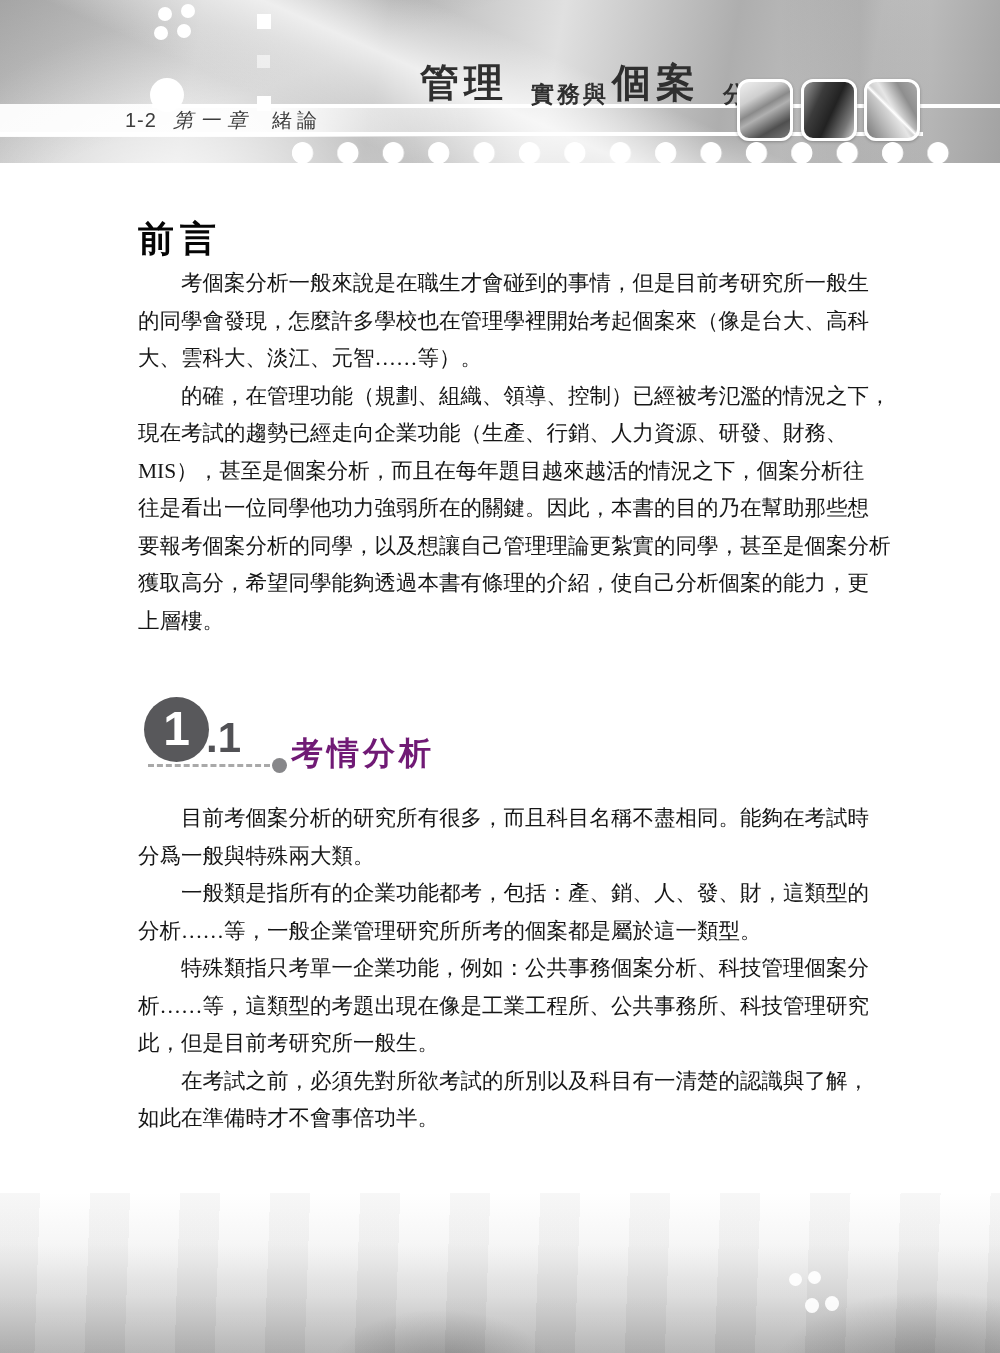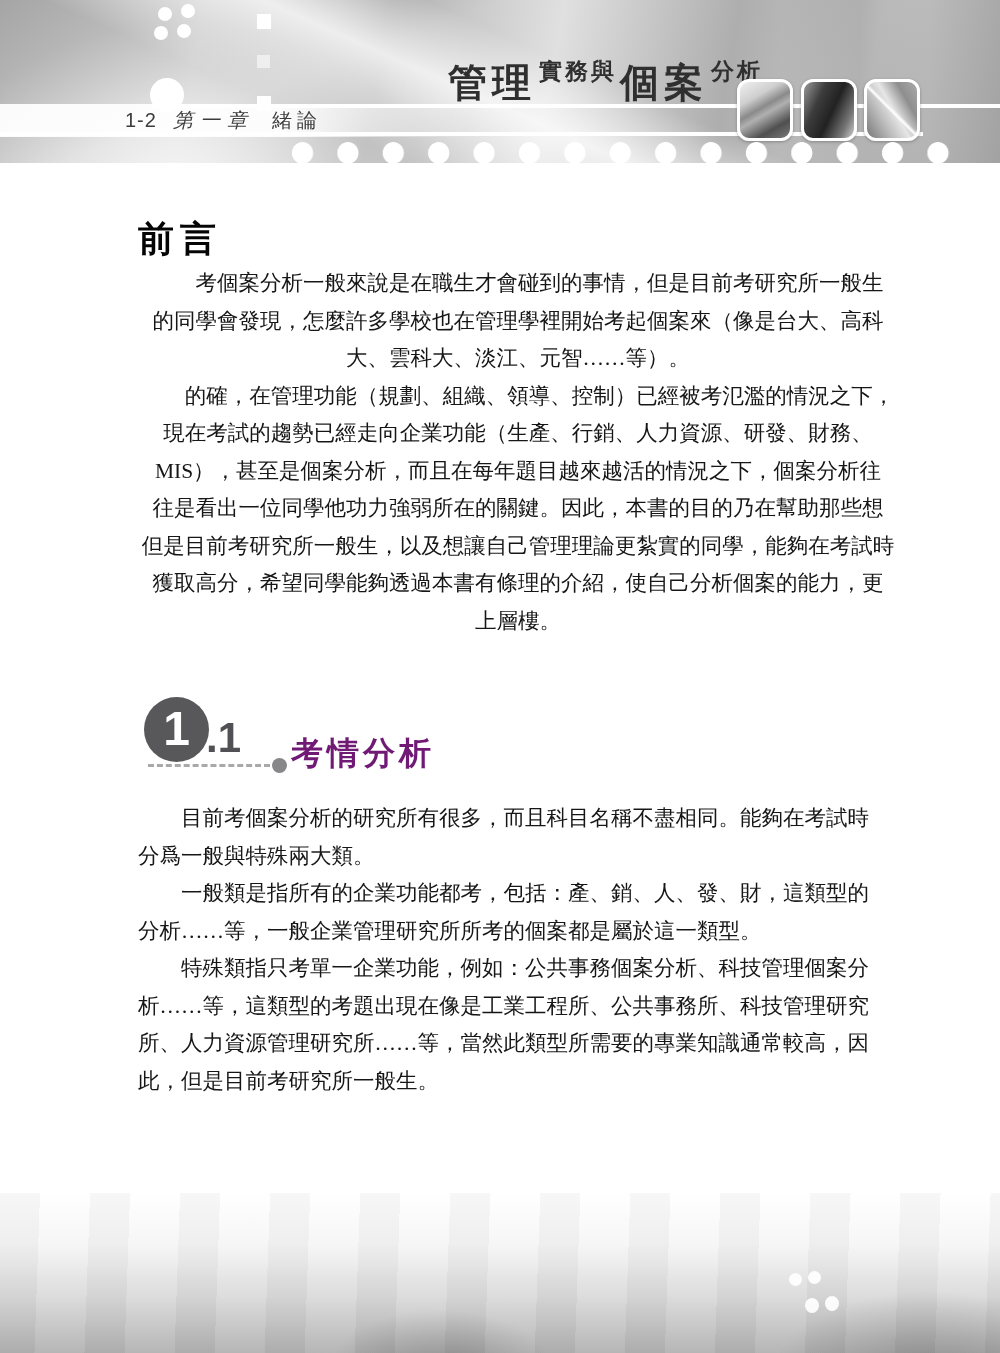--- a/index.html
+++ b/index.html
@@ -30,46 +30,46 @@
   .hline2{position:absolute;left:0;top:132px;width:923px;height:4px;background:#fff;}
   .chapter-strip{
     position:absolute;left:101px;top:107px;height:26px;line-height:26px;
     font-family:"Liberation Sans","DejaVu Sans",sans-serif;color:#3c3c3c;font-size:20px;
     white-space:nowrap;
   }
   .chapter-strip .pg{margin-right:16px;letter-spacing:1px;margin-left:24px;}
   .chapter-strip .ch{margin-right:18px;letter-spacing:7px;font-style:italic;}
   .chapter-strip .ct{letter-spacing:5px;}
   .book-title{
-    position:absolute;left:448px;top:56px;display:flex;align-items:flex-start;
+    position:absolute;left:420px;top:56px;display:flex;align-items:flex-end;
     color:#2f2f2f;white-space:nowrap;
   }
   .book-title .big{font-size:39px;letter-spacing:5px;font-weight:600;}
-  .book-title .small{font-size:23px;letter-spacing:3px;font-weight:600;padding:0 3px;}
+  .book-title .small{font-size:23px;letter-spacing:3px;font-weight:600;padding:0 3px;margin-left:20px;}
   .photo{position:absolute;top:79px;width:50px;height:56px;border:3px solid #fff;border-radius:12px;
          box-shadow:0 1px 3px rgba(60,60,60,0.4);}
   .photo1{left:737px;background:
       linear-gradient(150deg,#f0f0f0 0%,#cfcfcf 28%,#8a8a8a 45%,#b0b0b0 55%,#4f4f4f 78%,#7a7a7a 100%);}
   .photo2{left:801px;background:
       linear-gradient(115deg,#9a9a9a 0%,#3c3c3c 30%,#222222 55%,#777777 82%,#cfcfcf 100%);}
   .photo3{left:864px;background:
       linear-gradient(45deg, rgba(0,0,0,0) 46%, #ffffff 49%, rgba(0,0,0,0) 53%),
       linear-gradient(60deg,#777777 0%,#b9b9b9 30%,#e6e6e6 52%,#8e8e8e 75%,#aaaaaa 100%);}
   .teeth{
     position:absolute;left:292px;top:142px;width:666px;height:21.5px;
     background-image:radial-gradient(circle at 10.5px 10.7px, #fff 10.2px, rgba(255,255,255,0) 11px);
     background-size:45.4px 21.5px;background-repeat:repeat-x;
   }
   
   .preface-heading{
     position:absolute;left:138px;top:194px;font-size:36px;font-weight:bold;
     letter-spacing:6px;color:#050505;line-height:42px;
   }
   .textblock{position:absolute;left:138px;width:760px;}
-  .tb1{top:265px;text-align:center;}
+  .tb1{top:265px;}
   .tb2{top:800px;}
   .para{margin:0;padding:0;}
   .line{height:37.5px;line-height:37.5px;font-size:21.5px;white-space:nowrap;color:#161616;}
   .line.indent{padding-left:43px;}
   
   .sec-badge{position:absolute;left:0;top:0;width:1000px;height:0;}
   .sec-circle{
     position:absolute;left:144px;top:697px;width:65px;height:65px;border-radius:50%;
     background:#58585b;color:#ffffff;
     font-family:"Liberation Sans","DejaVu Sans",sans-serif;font-weight:bold;font-size:48px;
@@ -142,21 +142,21 @@
     <div class="para">
       <div class="line indent">考個案分析一般來說是在職生才會碰到的事情，但是目前考研究所一般生</div>
       <div class="line">的同學會發現，怎麼許多學校也在管理學裡開始考起個案來（像是台大、高科</div>
       <div class="line">大、雲科大、淡江、元智……等）。</div>
     </div>
     <div class="para">
       <div class="line indent">的確，在管理功能（規劃、組織、領導、控制）已經被考氾濫的情況之下，</div>
       <div class="line">現在考試的趨勢已經走向企業功能（生產、行銷、人力資源、研發、財務、</div>
       <div class="line">MIS），甚至是個案分析，而且在每年題目越來越活的情況之下，個案分析往</div>
       <div class="line">往是看出一位同學他功力強弱所在的關鍵。因此，本書的目的乃在幫助那些想</div>
-      <div class="line">但是目前考研究所一般生，以及想讓自己管理理論更紮實的同學，能夠在考試時</div>
+      <div class="line">要報考個案分析的同學，以及想讓自己管理理論更紮實的同學，甚至是個案分析</div>
       <div class="line">獲取高分，希望同學能夠透過本書有條理的介紹，使自己分析個案的能力，更</div>
       <div class="line">上層樓。</div>
     </div>
   </div>
 
   <div class="sec-badge">
     <div class="sec-circle">1</div>
     <div class="sec-sub">.1</div>
     <div class="sec-dash"></div>
     <div class="sec-dot"></div>
@@ -168,22 +168,25 @@
       <div class="line indent">目前考個案分析的研究所有很多，而且科目名稱不盡相同。能夠在考試時</div>
       <div class="line">分爲一般與特殊兩大類。</div>
     </div>
     <div class="para">
       <div class="line indent">一般類是指所有的企業功能都考，包括：產、銷、人、發、財，這類型的</div>
       <div class="line">分析……等，一般企業管理研究所所考的個案都是屬於這一類型。</div>
     </div>
     <div class="para">
       <div class="line indent">特殊類指只考單一企業功能，例如：公共事務個案分析、科技管理個案分</div>
       <div class="line">析……等，這類型的考題出現在像是工業工程所、公共事務所、科技管理研究</div>
-      <div class="line">所、人力資源管理研究所……等，當然此類型所需要的專業知識通常較高，因</div>
       <div class="line">此，但是目前考研究所一般生。</div>
+    </div>
+    <div class="para">
+      <div class="line indent">在考試之前，必須先對所欲考試的所別以及科目有一清楚的認識與了解，</div>
+      <div class="line">如此在準備時才不會事倍功半。</div>
     </div>
   </div>
 
   <div class="footer"></div>
   <span class="fdot" style="left:789px;top:1273px;width:13px;height:13px;"></span>
   <span class="fdot" style="left:808px;top:1271px;width:13px;height:13px;"></span>
   <span class="fdot" style="left:805px;top:1298px;width:14px;height:15px;"></span>
   <span class="fdot" style="left:825px;top:1296px;width:14px;height:15px;"></span>
 
 </div>

